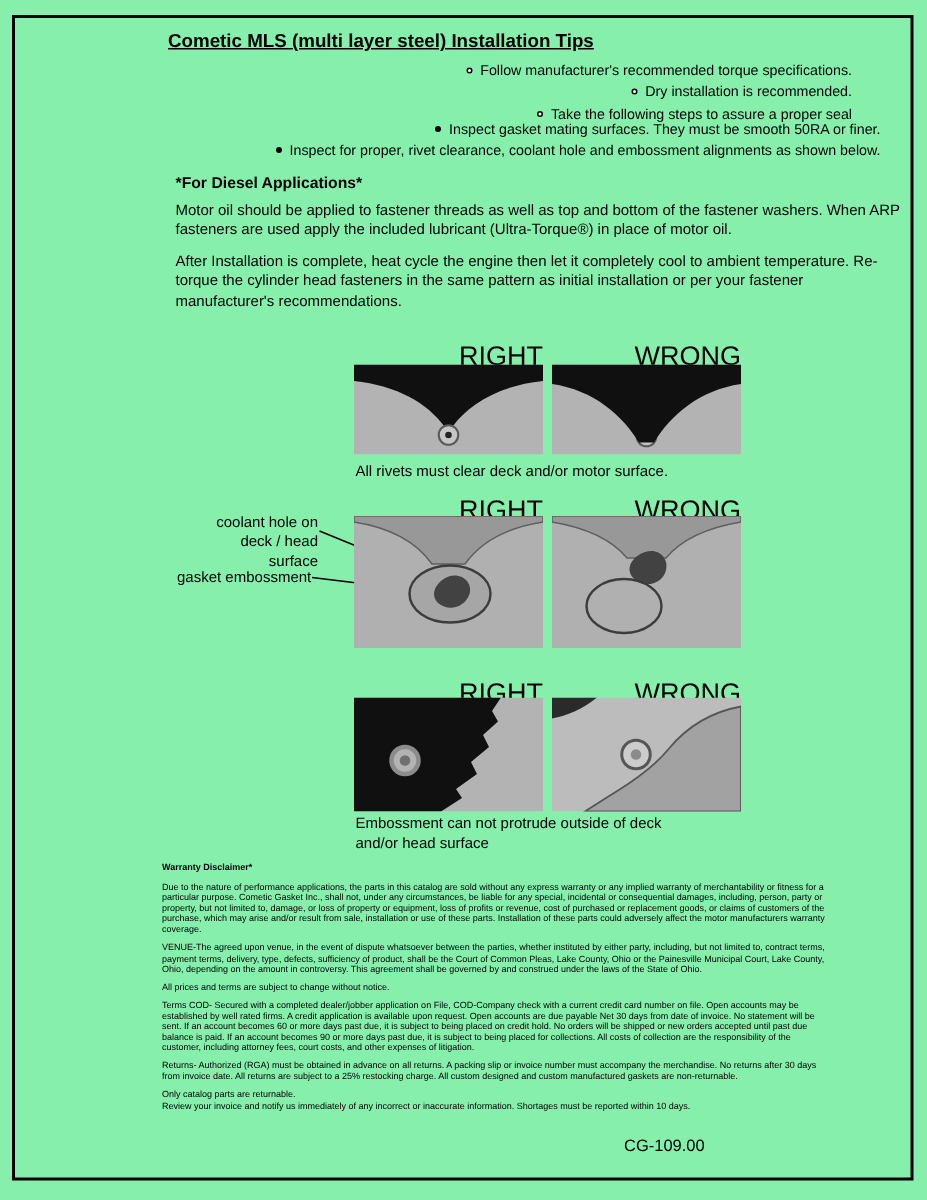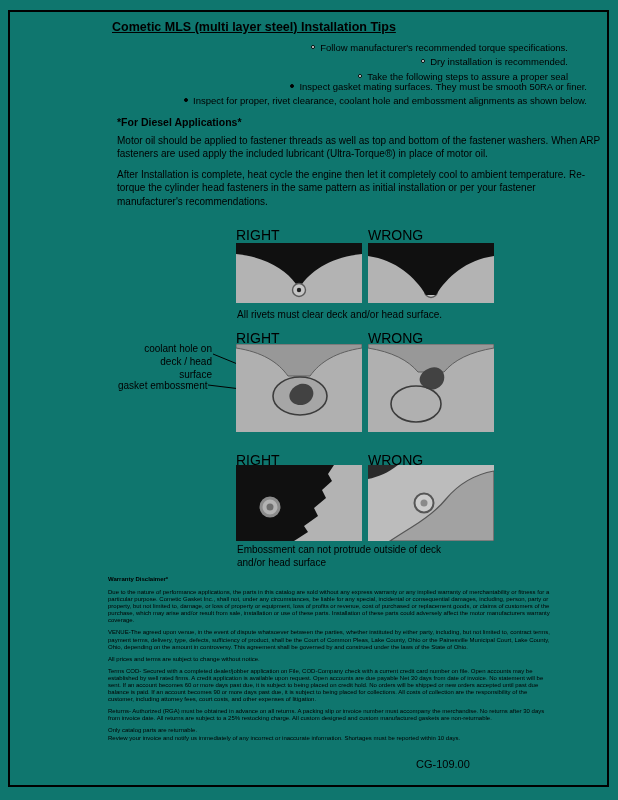--- a/index.html
+++ b/index.html
@@ -1,29 +1,29 @@
 <!DOCTYPE html>
 <html><head>
 <meta charset="utf-8">
 <style>
   html,body{margin:0;padding:0;background:#ffffff;}
-  .page{position:relative;width:618px;height:800px;background:#0f766e;
+  .page{position:relative;width:618px;height:800px;background:#86efac;
         font-family:"Liberation Sans",sans-serif;color:#000;overflow:hidden;}
   .frame{position:absolute;left:8px;top:10px;width:601px;height:777px;
          border:2px solid #000;box-sizing:border-box;}
   .abs{position:absolute;}
   .title{font-size:12.5px;font-weight:bold;text-decoration:underline;}
   .bullets{font-size:9.5px;line-height:1.25;}
   .bullet-row{display:flex;align-items:flex-start;margin-bottom:2.5px;justify-content:flex-end;}
   .marker{flex:0 0 auto;width:4px;height:4px;border-radius:50%;border:1px solid #000;
           margin:3px 5px 0 0;box-sizing:border-box;background:#fff;}
   .marker.filled{background:#000;}
   .para{font-size:10px;line-height:1.33;margin:0;}
   .diesel-heading{font-size:10.5px;font-weight:bold;}
-  .fig-label{font-size:14px;text-align:left;width:126px;}
+  .fig-label{font-size:18px;text-align:right;width:126px;}
   .fig-caption{font-size:10px;line-height:1.25;}
   .panel{width:126px;}
   .panel svg{display:block;}
   .ann{font-size:10px;line-height:1.3;}
   .ann.right{text-align:right;}
   .disclaimer{width:446px;font-size:6px;line-height:1.18;}
   .disclaimer .disc-heading{font-weight:bold;margin:0 0 6px 0;font-size:6px;}
   .disclaimer p{margin:0 0 5px 0;}
   .footer-code{font-size:11px;}
 </style>
@@ -77,21 +77,21 @@
     </svg>
   </div>
   <div class="abs panel" style="left:368px;top:243px;">
     <svg width="126" height="60" viewBox="0 0 126 60">
       <rect width="126" height="60" fill="#b3b3b3"></rect>
       <circle cx="63" cy="48" r="6.5" fill="#c6c6c6" stroke="#5a5a5a" stroke-width="1.4"></circle>
       <circle cx="63" cy="48" r="2.2" fill="#222222"></circle>
       <path d="M0,0 H126 V13 C98,17 79,34 68,52 L58,52 C47,34 28,17 0,13 Z" fill="#101010"></path>
     </svg>
   </div>
-  <div class="abs fig-caption" style="left:237px;top:309px;width:300px;">All rivets must clear deck and/or head surface.</div>
+  <div class="abs fig-caption" style="left:237px;top:309px;width:300px;">All rivets must clear deck and/or motor surface.</div>
 
   <div class="abs fig-label" style="left:236px;top:330px;">RIGHT</div>
   <div class="abs fig-label" style="left:368px;top:330px;">WRONG</div>
 
   <div class="abs ann right" style="left:128px;top:342px;width:84px;">coolant hole on deck / head surface</div>
   <div class="abs ann" style="left:118px;top:379px;width:90px;">gasket embossment</div>
   <svg class="abs" style="left:120px;top:340px;" width="190" height="62" viewBox="0 0 190 62">
     <line x1="93" y1="14" x2="181" y2="50" stroke="#000" stroke-width="1"></line>
     <line x1="88" y1="45" x2="154" y2="53" stroke="#000" stroke-width="1"></line>
   </svg>

